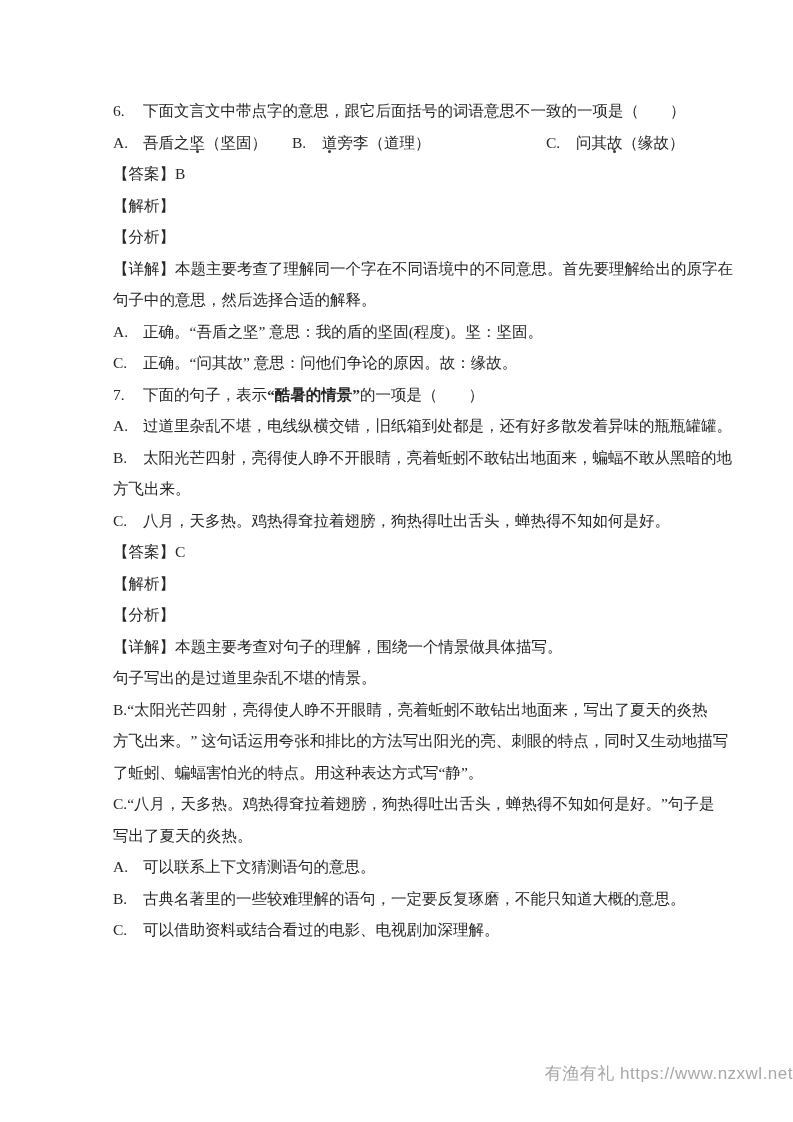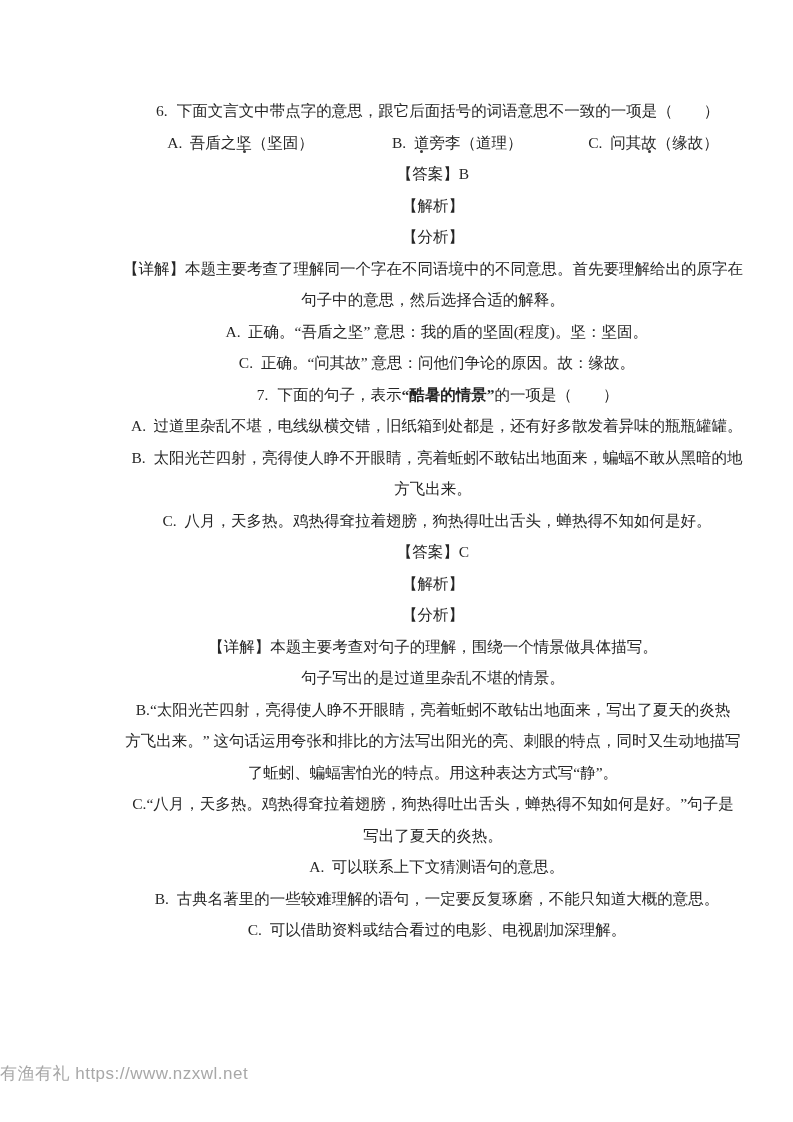--- a/index.html
+++ b/index.html
@@ -10,21 +10,20 @@
     background:#ffffff;
     overflow:hidden;
     font-family:"Liberation Serif","DejaVu Serif",serif;
     color:#262626;
   }
   .content{
     position:absolute;
     top:95px;
     left:113px;
     width:640px;
-    text-align:center;
   }
   .line{
     height:31.5px;
     line-height:31.5px;
     font-size:15.5px;
     white-space:pre;
   }
   .lab{
     display:inline-block;
     width:30px;
@@ -46,21 +45,21 @@
     height:3px;
     margin-left:-1.5px;
     border-radius:50%;
     background:#3a3a3a;
   }
   .footer{
     position:absolute;
     top:1062px;
     left:0;
     width:100%;
-    text-align:left;
+    text-align:right;
     font-family:"Liberation Sans","DejaVu Sans",sans-serif;
     font-size:17px;
     letter-spacing:0.5px;
     color:#a8a8a8;
   }
 </style>
 </head>
 <body>
 
 <div class="page">

